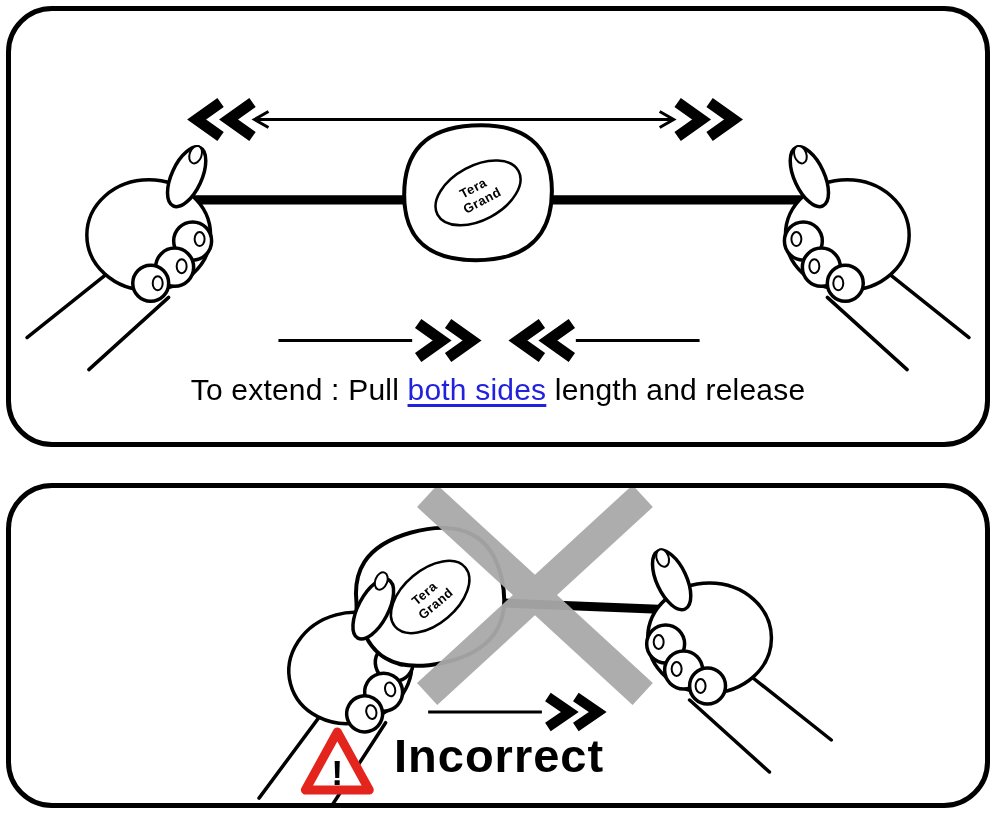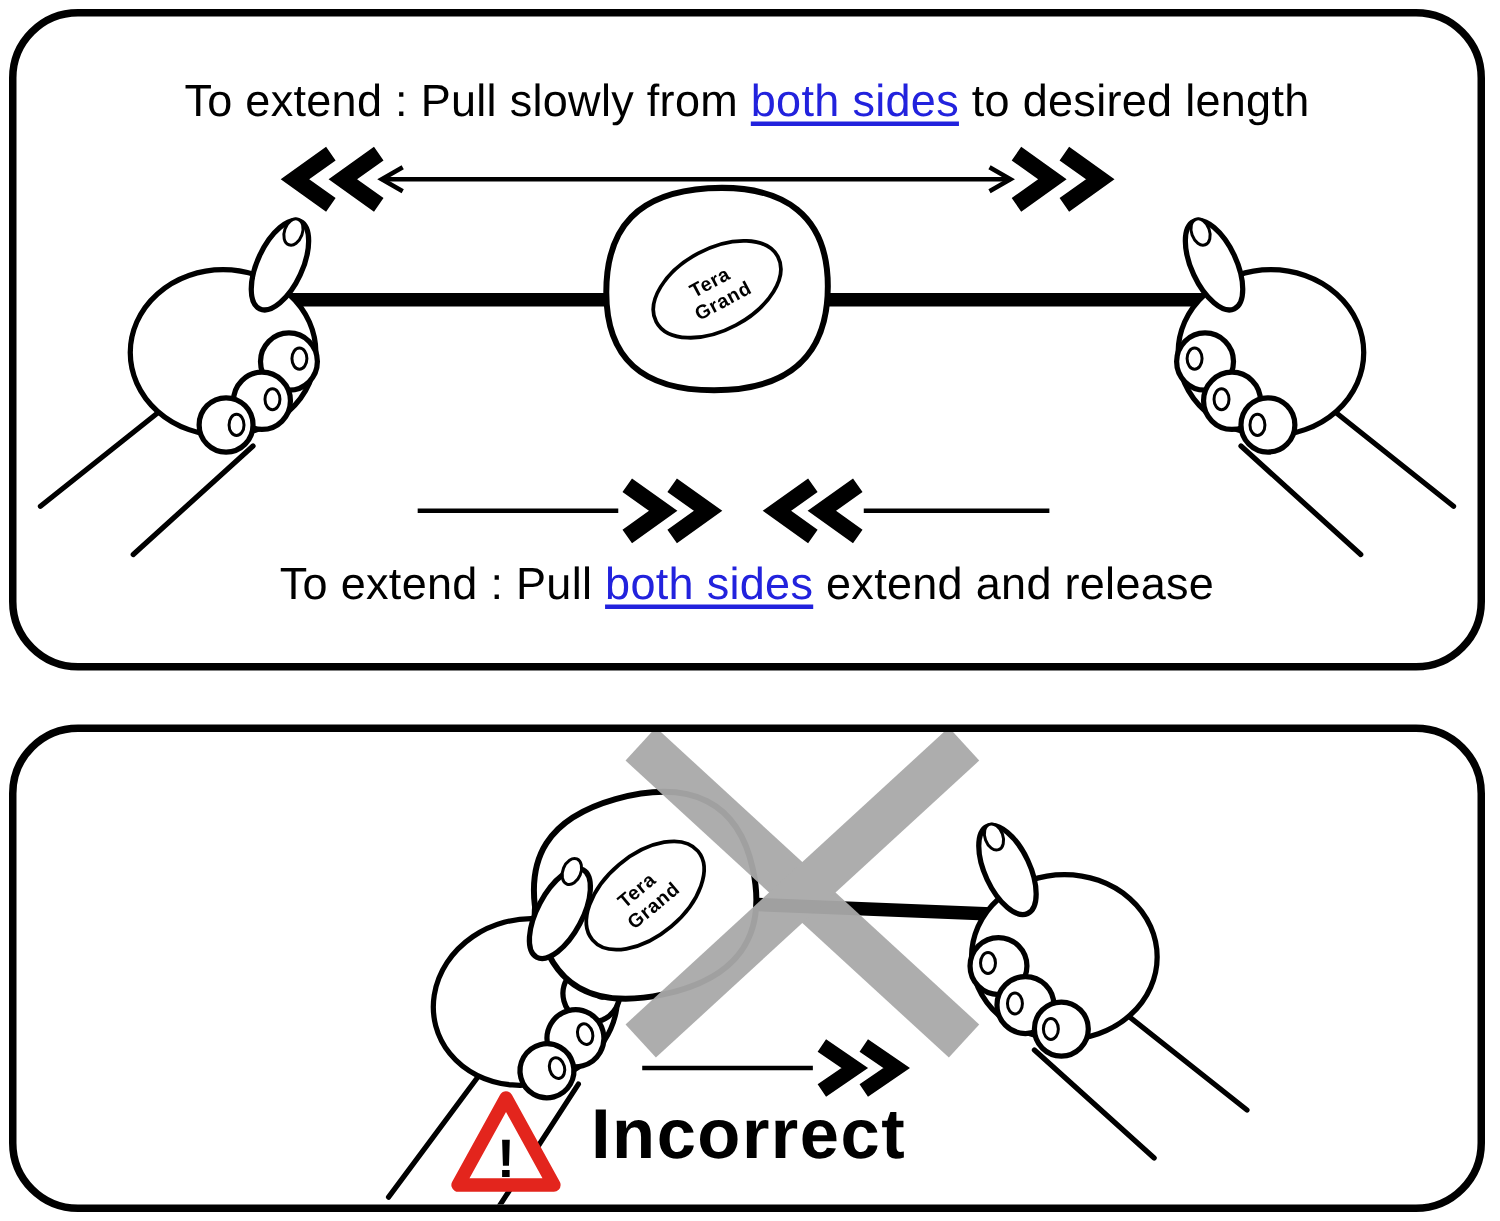--- a/index.html
+++ b/index.html
@@ -31,21 +31,20 @@
   .bang{font-family:"Liberation Sans","DejaVu Sans",sans-serif;font-size:36px;
         font-weight:bold;fill:#000;}
 </style>
 </head>
 <body>
 
 <div class="stage">
 
   <div class="panel panel-top">
 
-    <div class="instr instr-extend"><span>To extend : Pull slowly from </span><span class="hl">both sides</span><span> to desired length</span></div>
 
     <svg viewBox="0 0 976 429" preserveAspectRatio="none">
       <defs>
         <g id="fist-a">
           <path class="ink" d="M -36 34 L -122 102"></path>
           <path class="ink" d="M 20 62 L -60 134"></path>
           <ellipse class="skin" cx="0" cy="0" rx="62" ry="55"></ellipse>
           <ellipse class="skin" cx="38" cy="-58" rx="15" ry="32" transform="rotate(25 38 -58)"></ellipse>
           <ellipse class="nail" cx="47" cy="-80" rx="6" ry="9" transform="rotate(20 47 -80)"></ellipse>
           <circle class="skin" cx="44" cy="6" r="19"></circle>
@@ -88,21 +87,21 @@
         <path class="chev" d="M408 311 L432 328 L408 345"></path>
         <path class="chev" d="M438 311 L462 328 L438 345"></path>
       </g>
       <g>
         <path class="chev" d="M532 311 L508 328 L532 345"></path>
         <path class="chev" d="M562 311 L538 328 L562 345"></path>
         <line class="thinline" x1="566" y1="328" x2="690" y2="328"></line>
       </g>
     </svg>
 
-    <div class="instr instr-retract"><span>To extend : Pull </span><span class="hl">both sides</span><span> extend and release</span></div>
+    <div class="instr instr-retract"><span>To extend : Pull </span><span class="hl">both sides</span><span> length and release</span></div>
   </div>
 
   <div class="panel panel-bottom">
 
     <svg viewBox="0 0 976 315" preserveAspectRatio="none">
       <defs>
         <g id="fist-b">
           <path class="ink" d="M -36 34 L -122 102"></path>
           <path class="ink" d="M 20 62 L -60 134"></path>
           <ellipse class="skin" cx="0" cy="0" rx="62" ry="55"></ellipse>

